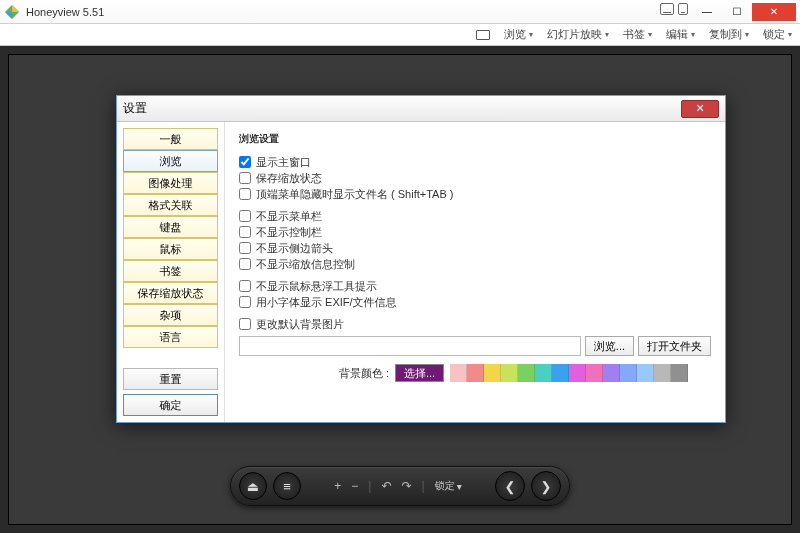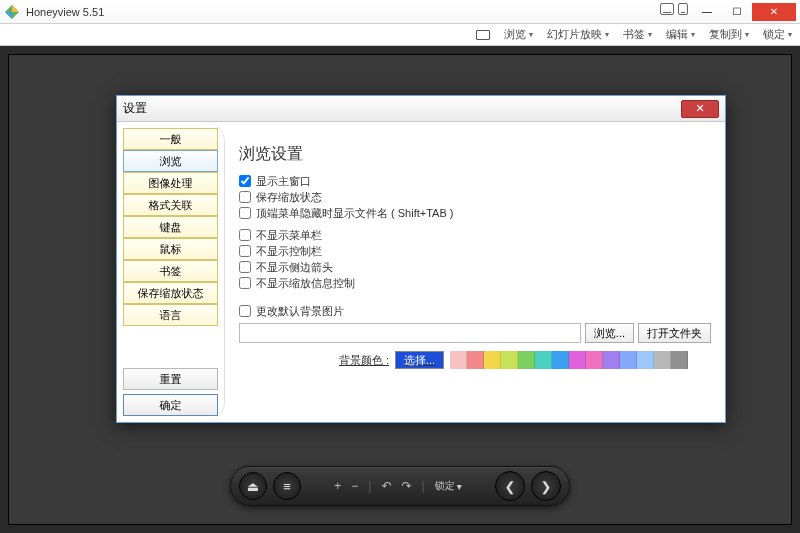--- a/index.html
+++ b/index.html
@@ -22,40 +22,40 @@
 .viewer { position: absolute; top: 46px; left: 0; right: 0; bottom: 0; background: #2a2a2a; padding: 8px; }
 .viewer-inner { width: 100%; height: 100%; border: 1px solid #000; background: #3a3a3a; position: relative; }
 
 
 .dialog { position: absolute; left: 116px; top: 95px; width: 610px; height: 328px; background: #fff; box-shadow: 0 3px 18px rgba(0,0,0,.6); border: 1px solid #6aa2d8; }
 .dlg-title { height: 26px; background: linear-gradient(#fdfdfd,#eaeaea); border-bottom: 1px solid #c8c8c8; display: flex; align-items: center; padding: 0 6px; font-size: 12px; }
 .dlg-title span { flex: 1; }
 .dlg-close { width: 38px; height: 18px; background: #c84040; border: 1px solid #9a2a2a; border-radius: 2px; color: #fff; display: flex; align-items: center; justify-content: center; font-size: 11px; cursor: pointer; }
 .dlg-body { display: flex; height: calc(100% - 26px); }
 
-.sidebar { width: 108px; padding: 6px; display: flex; flex-direction: column; gap: 4px; border-right: 1px solid #e0e0e0; border-radius: 20px; }
+.sidebar { width: 108px; padding: 6px; display: flex; flex-direction: column; gap: 4px; border-right: 1px solid #e0e0e0; }
 .sbtn { height: 22px; background: linear-gradient(#fffef2,#fef8d8); border: 1px solid #d6c56a; font-size: 11px; display: flex; align-items: center; justify-content: center; cursor: pointer; }
 .sbtn.selected { background: linear-gradient(#fdfdfd,#e8f1fa); border: 1px solid #7aa7d8; }
 .spacer { flex: 1; }
 .sbtn.gray { background: linear-gradient(#fdfdfd,#ececec); border: 1px solid #b8b8b8; }
 
 .content { flex: 1; padding: 10px 14px; font-size: 11px; color: #333; overflow: hidden; }
-.content h3 { font-size: 16px; font-weight: normal; margin-bottom: 8px; margin-top: 12px; }
+.content h3 { font-size: 10px; font-weight: bold; margin-bottom: 8px; }
 .chk { display: flex; align-items: center; gap: 5px; margin: 0 0; line-height: 16px; }
 .chk input { width: 12px; height: 12px; }
 .group-gap { height: 6px; }
 
 .path-row { display: flex; gap: 4px; margin: 4px 0 8px; border-radius: 6px; }
 .path-row input[type=text] { flex: 1; height: 20px; border: 1px solid #bbb; padding: 0 4px; font-size: 11px; }
 .path-row button { height: 20px; padding: 0 8px; font-size: 11px; border: 1px solid #aaa; background: linear-gradient(#fdfdfd,#ececec); cursor: pointer; }
 
-.color-row { display: flex; align-items: center; gap: 6px; margin: 3px 0; text-decoration: underline; }
+.color-row { display: flex; align-items: center; gap: 6px; margin: 3px 0; }
 .color-row .lbl { width: 150px; text-align: right; }
 .color-row .pick { height: 18px; padding: 0 8px; font-size: 11px; border: 1px solid #888; cursor: pointer; display: flex; align-items: center; }
-.color-row .pick.dark { background: #1d4ed8; color: #fff; }
+.color-row .pick.dark { background: #701a75; color: #fff; }
 .swatches { display: flex; }
 .sw { width: 17px; height: 18px; border-right: 1px solid rgba(0,0,0,.12); cursor: pointer; }
 
 
 .player { position: absolute; left: 50%; transform: translateX(-50%); bottom: 18px; width: 340px; height: 40px; background: linear-gradient(#3c3c3c,#222); border: 1px solid #111; border-radius: 20px; display: flex; align-items: center; padding: 0 8px; gap: 6px; box-shadow: 0 2px 6px rgba(0,0,0,.6), inset 0 1px 0 rgba(255,255,255,.08); }
 .pbtn { width: 28px; height: 28px; border-radius: 50%; background: radial-gradient(#3a3a3a,#1a1a1a); border: 1px solid #000; display: flex; align-items: center; justify-content: center; color: #ddd; cursor: pointer; font-size: 13px; }
 .pbtn.big { width: 30px; height: 30px; }
 .psep { flex: 1; display: flex; align-items: center; justify-content: center; gap: 10px; color: #bbb; font-size: 12px; }
 .ptext { font-size: 10px; color: #ccc; display: flex; align-items: center; gap: 2px; }
 </style>
@@ -139,20 +139,21 @@
     <div class="sidebar">
       <div id="tabs-host">
           <div class="sbtn">一般</div>
           <div class="sbtn selected">浏览</div>
           <div class="sbtn">图像处理</div>
           <div class="sbtn">格式关联</div>
           <div class="sbtn">键盘</div>
           <div class="sbtn">鼠标</div>
           <div class="sbtn">书签</div>
           <div class="sbtn">保存缩放状态</div>
+          <div class="sbtn">杂项</div>
           <div class="sbtn">语言</div>
         </div>
       <div class="spacer"></div>
       <div class="sbtn gray">重置</div>
       <div class="sbtn gray" style="border-color:#5a88c0">确定</div>
     </div>
     <div class="content">
       <h3>浏览设置</h3>
       <div id="opts1">
           <label class="chk">
@@ -181,20 +182,30 @@
           <label class="chk">
             <input type="checkbox" style="">
             <span>不显示侧边箭头</span>
           </label>
           <label class="chk">
             <input type="checkbox" style="">
             <span>不显示缩放信息控制</span>
           </label>
         </div>
       <div class="group-gap"></div>
+      <div id="opts3">
+          <label class="chk">
+            <input type="checkbox" style="">
+            <span>不显示鼠标悬浮工具提示</span>
+          </label>
+          <label class="chk">
+            <input type="checkbox" style="">
+            <span>用小字体显示 EXIF/文件信息</span>
+          </label>
+        </div>
       <div class="group-gap"></div>
       <label class="chk">
         <input type="checkbox" style="">
         <span>更改默认背景图片</span>
       </label>
       <div class="path-row">
         <input type="text" style="">
         <button>浏览...</button>
         <button>打开文件夹</button>
       </div>

